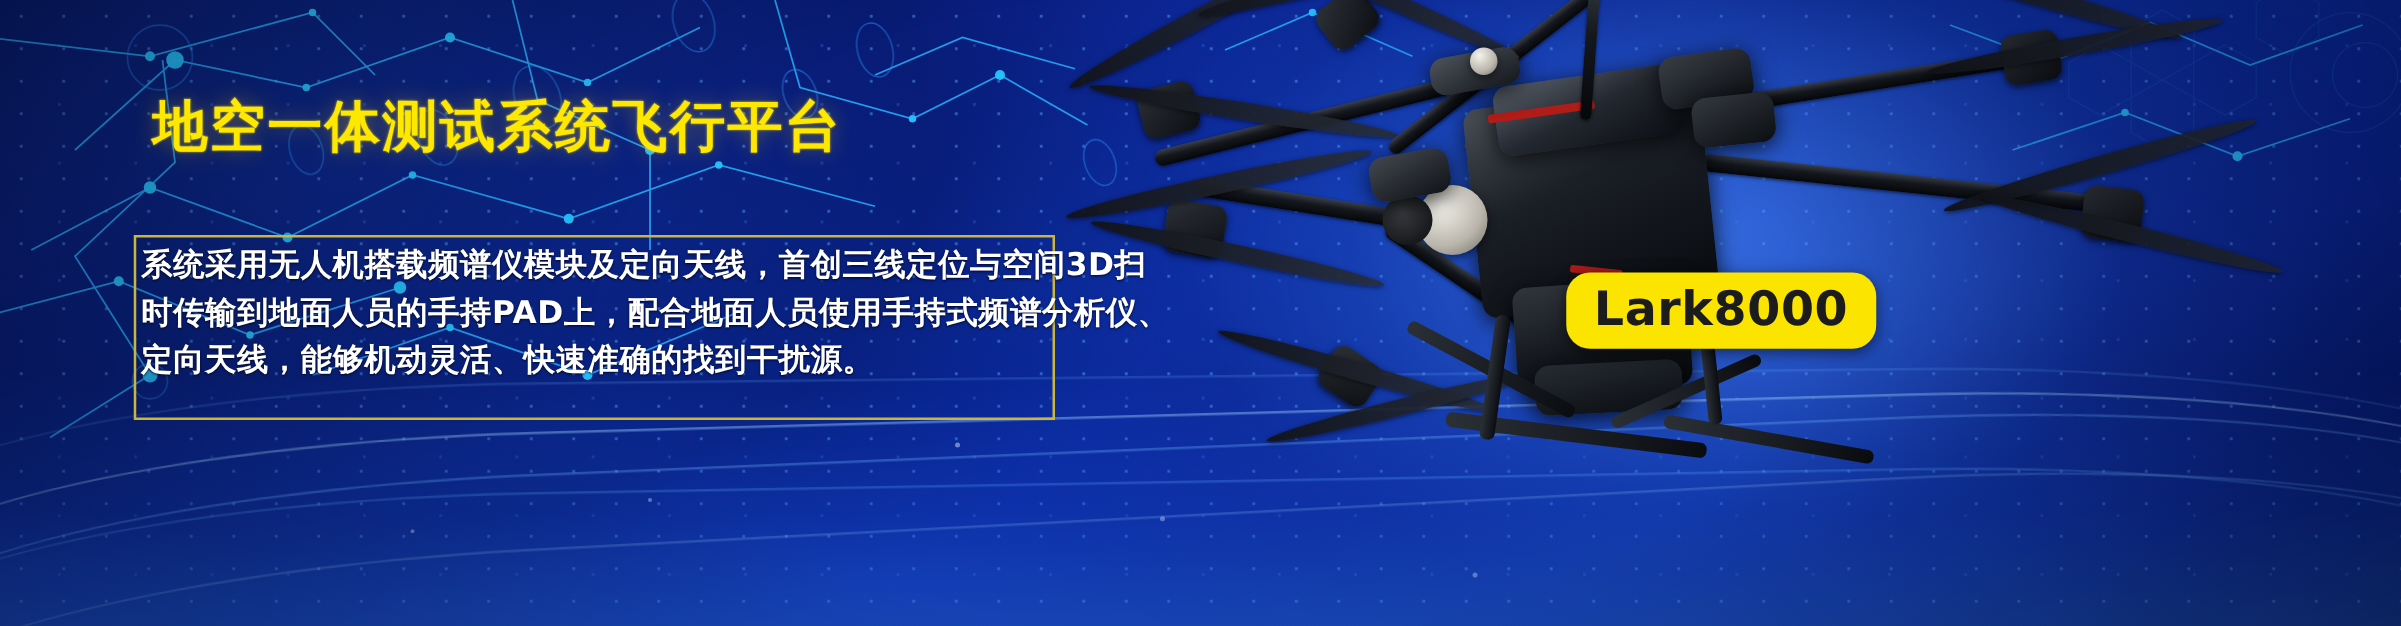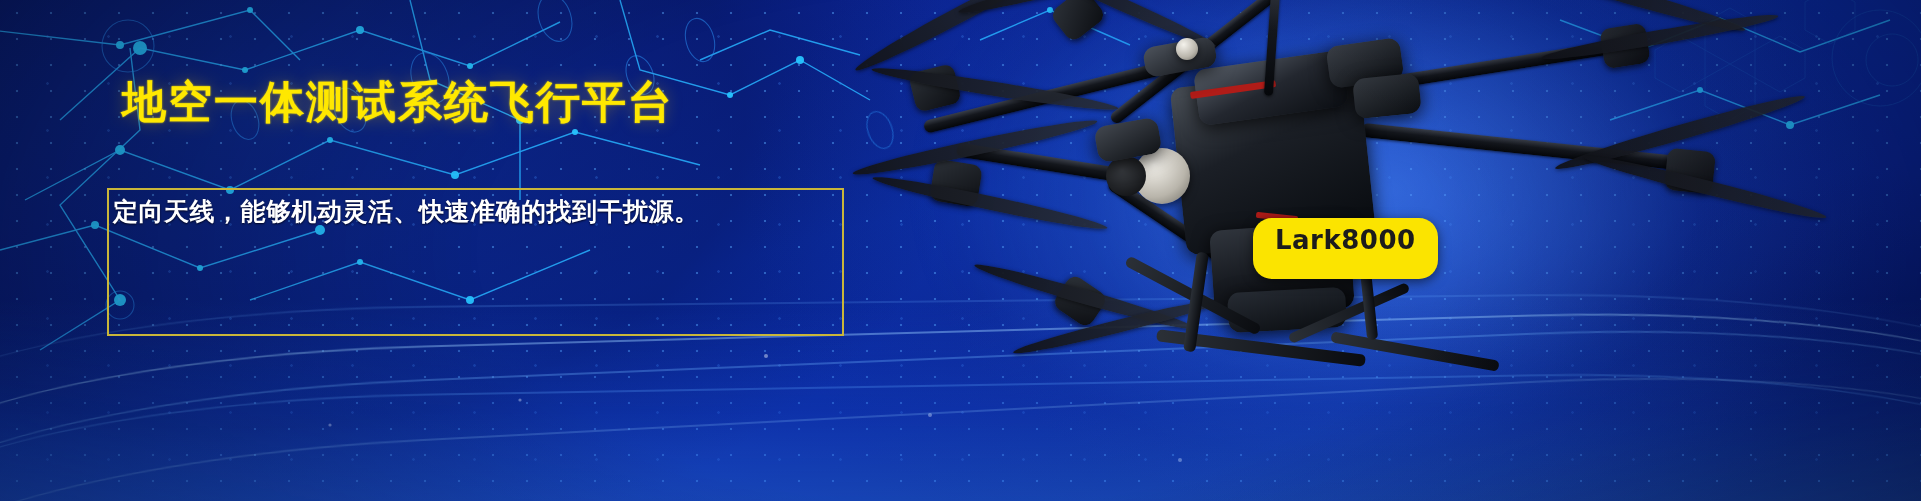--- a/index.html
+++ b/index.html
@@ -74,23 +74,23 @@
              border-radius:12px;box-shadow:0 4px 18px rgba(0,0,0,.75);}
   .accent-red{position:absolute;background:#b01c18;border-radius:2px;}
   .leg{position:absolute;background:linear-gradient(to right,#2b3037,#0a0c10);border-radius:5px;}
   .whitecam{position:absolute;background:radial-gradient(circle at 35% 30%,#f4f2ec,#b9b5ab 60%,#6d6a62);
             border-radius:50%;box-shadow:0 2px 8px rgba(0,0,0,.6);}
   .blacklens{position:absolute;background:radial-gradient(circle at 40% 35%,#3a3d42,#0a0b0d);
              border-radius:50%;}
   
   #badge{
     position:absolute;left:1253px;top:218px;
-    padding:7px 22px 24px;border-radius:19px;
+    padding:7px 22px 10px;border-radius:19px;
     background:#fbe400;color:#1c1c1c;
-    font-size:26px;font-weight:700;letter-spacing:.5px;
+    font-size:38px;font-weight:700;letter-spacing:.5px;
     box-shadow:0 3px 12px rgba(0,0,0,.55);
     white-space:nowrap;
     text-align:center;
   }
   
   .hexes{opacity:.25;}
 </style>
 </head>
 <body>
 
@@ -240,18 +240,20 @@
     <div class="leg" style="left:330px;top:262px;width:12px;height:100px;transform:rotate(8deg);"></div>
     <div class="leg" style="left:502px;top:250px;width:11px;height:100px;transform:rotate(-6deg);"></div>
   </div>
 
   <div class="layer vignette"></div>
 
   <div id="title">地空一体测试系统飞行平台</div>
 
   <div id="textbox"></div>
   <div id="bodytext">
+    <p>系统采用无人机搭载频谱仪模块及定向天线，首创三线定位与空间3D扫</p>
+    <p>时传输到地面人员的手持PAD上，配合地面人员使用手持式频谱分析仪、</p>
     <p>定向天线，能够机动灵活、快速准确的找到干扰源。</p>
   </div>
 
   <div id="badge">Lark8000</div>
 
 </div>
 
 </body></html>

